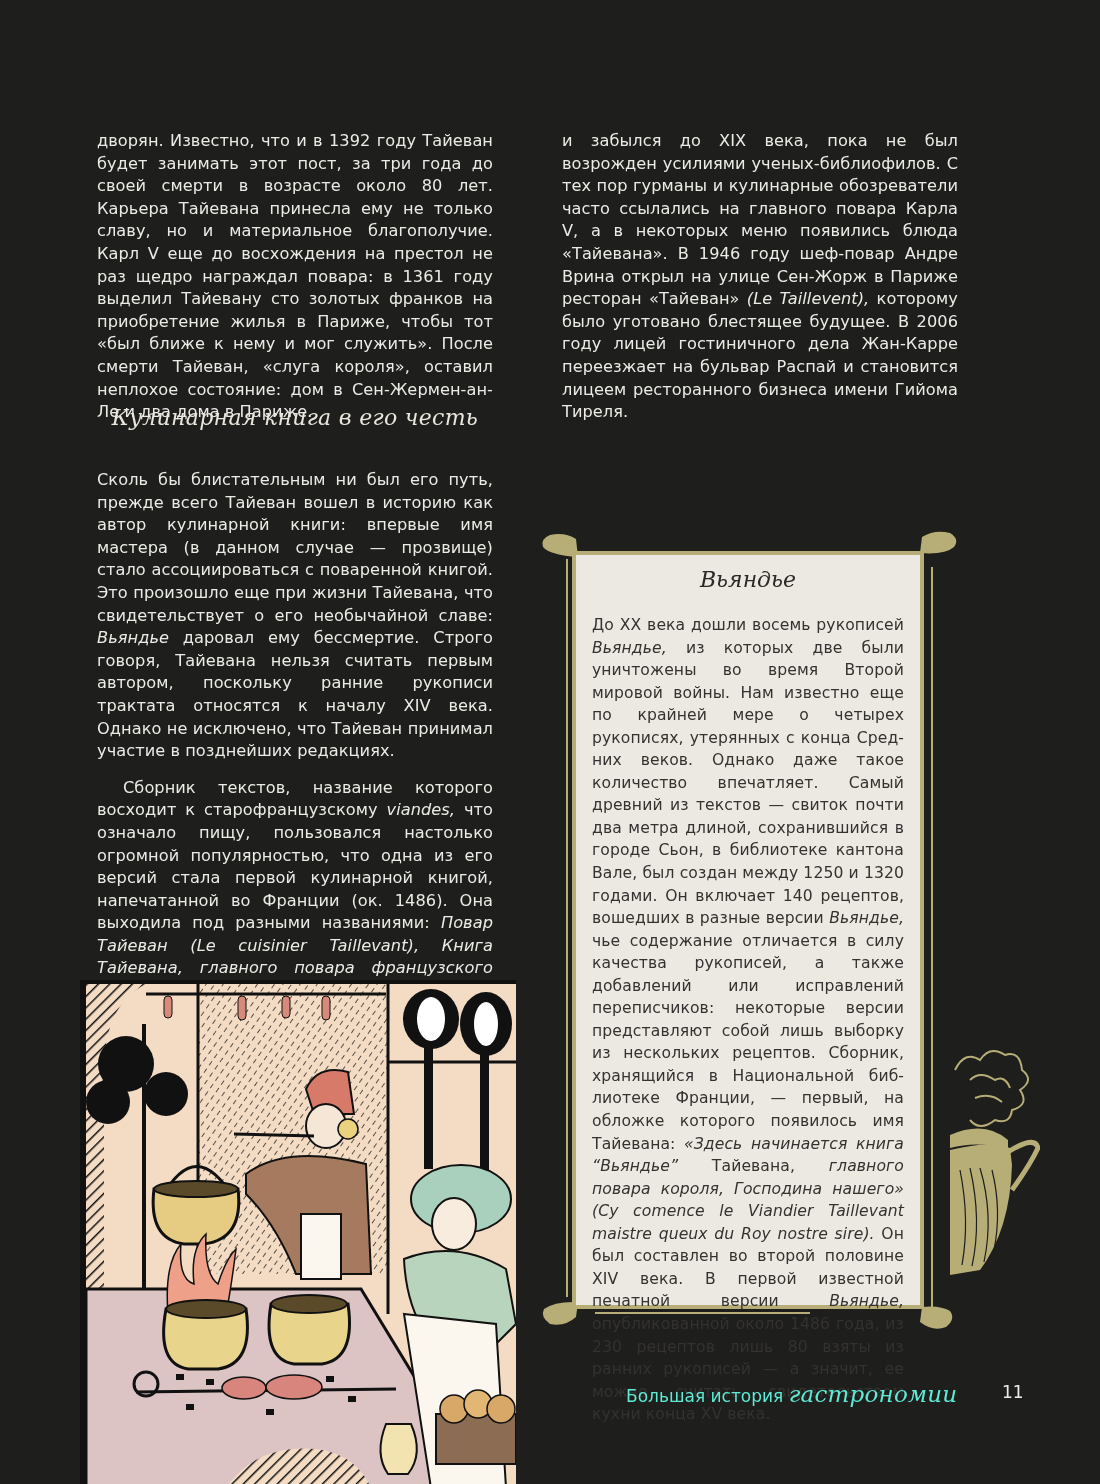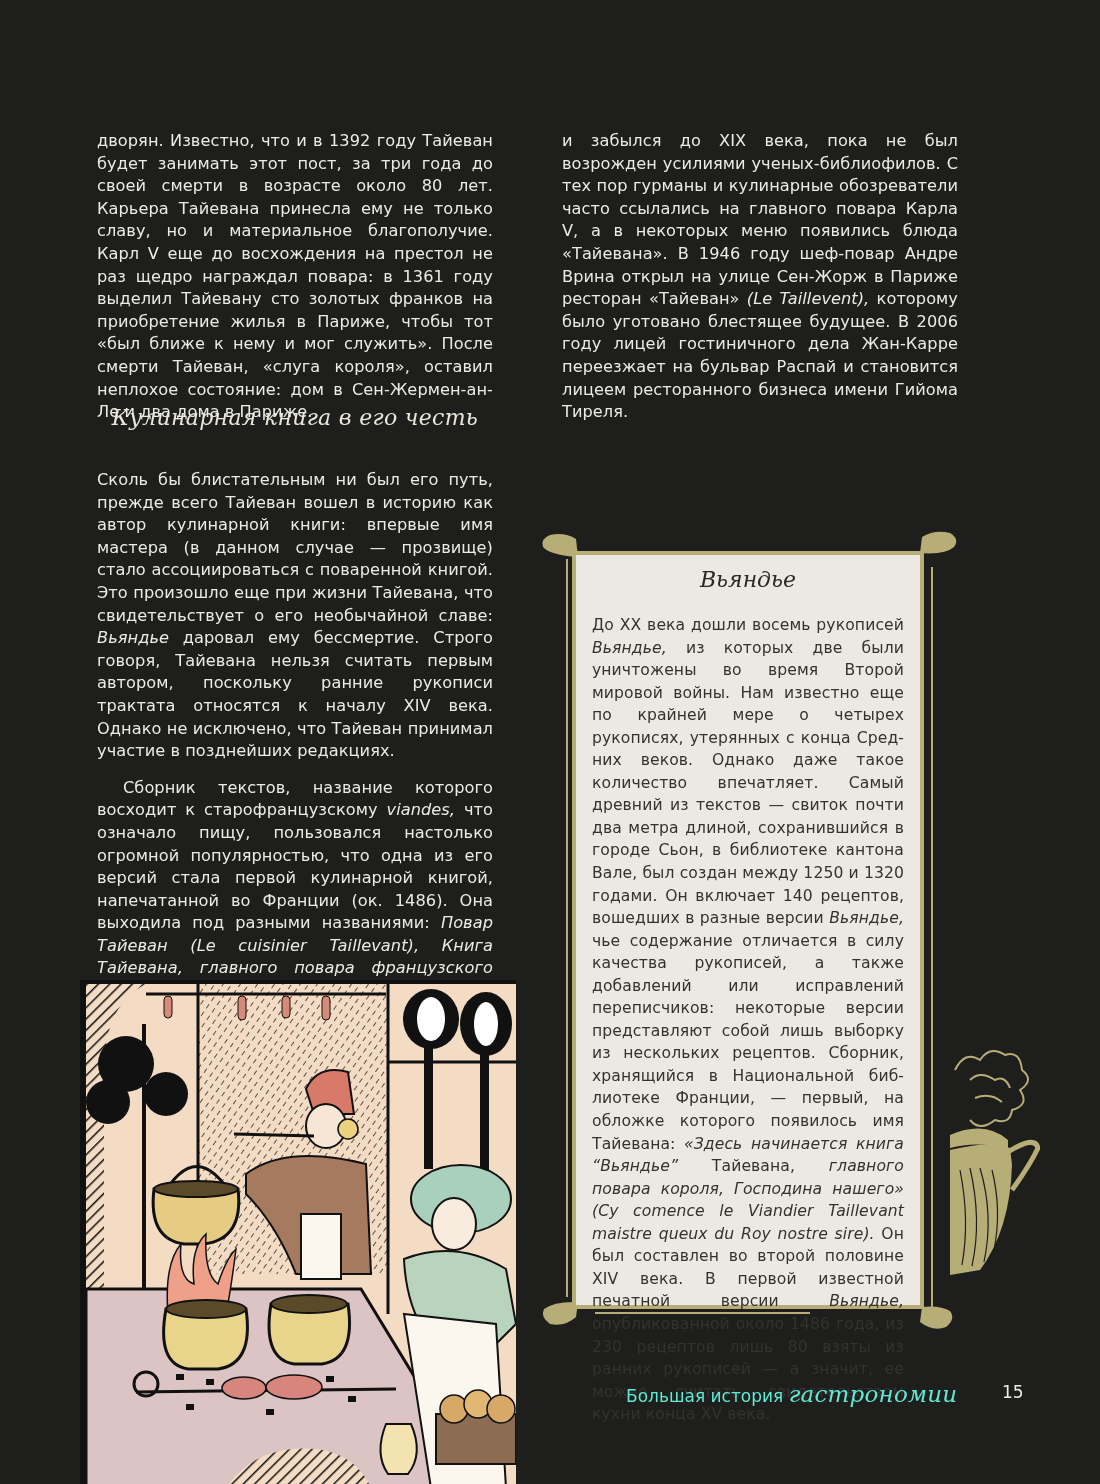--- a/index.html
+++ b/index.html
@@ -217,13 +217,13 @@
         <path d="M42,130 Q52,170 44,210"></path>
     </g>
     <path d="M58,112 Q85,95 88,108 Q80,125 62,150" fill="none" stroke="#b7ad76" stroke-width="5"></path>
     <path d="M0,95 Q35,80 58,100 L58,110 Q30,100 0,108 Z" fill="#b7ad76"></path>
   </svg>
 </div>
 
 <div id="footer">
   <span>Большая история </span><span class="fancy">гастрономии</span>
 </div>
-<div id="page-number">15</div>
+<div id="page-number">11</div>
 
 </body></html>

